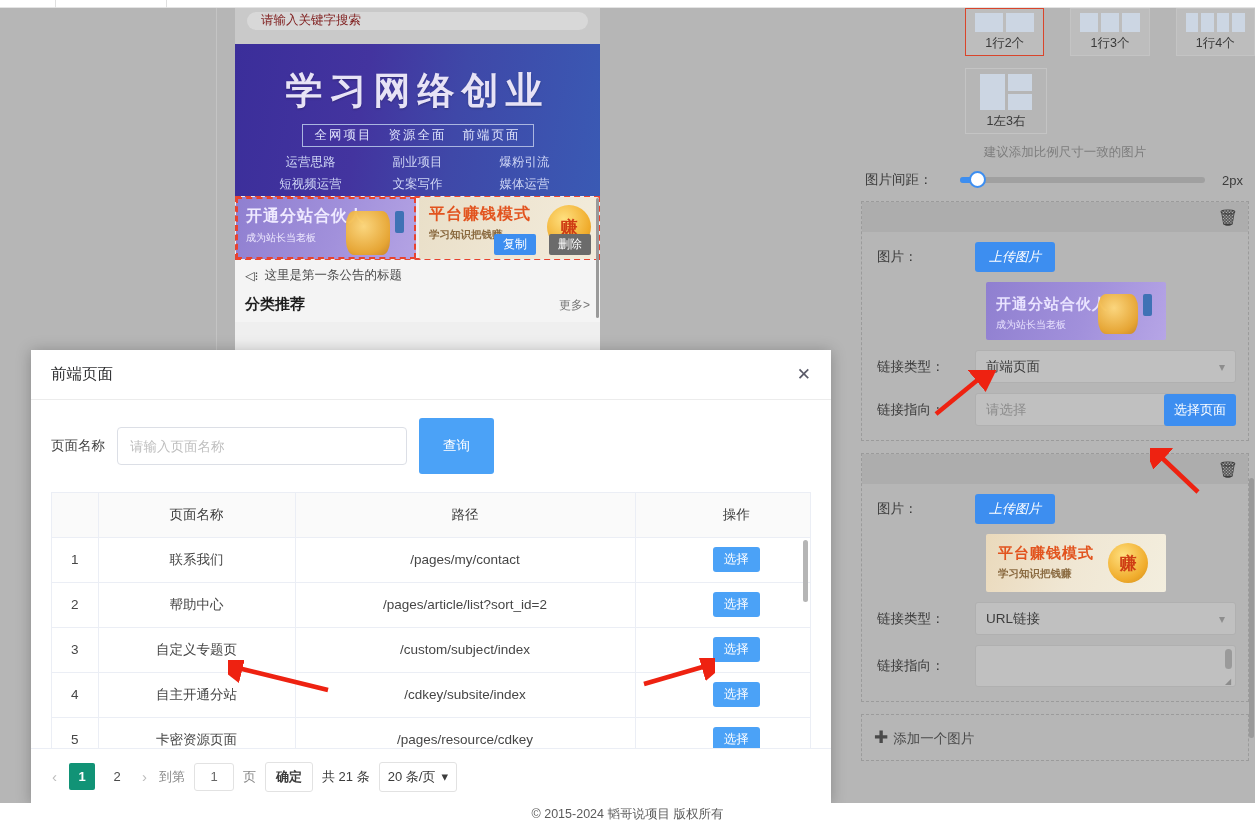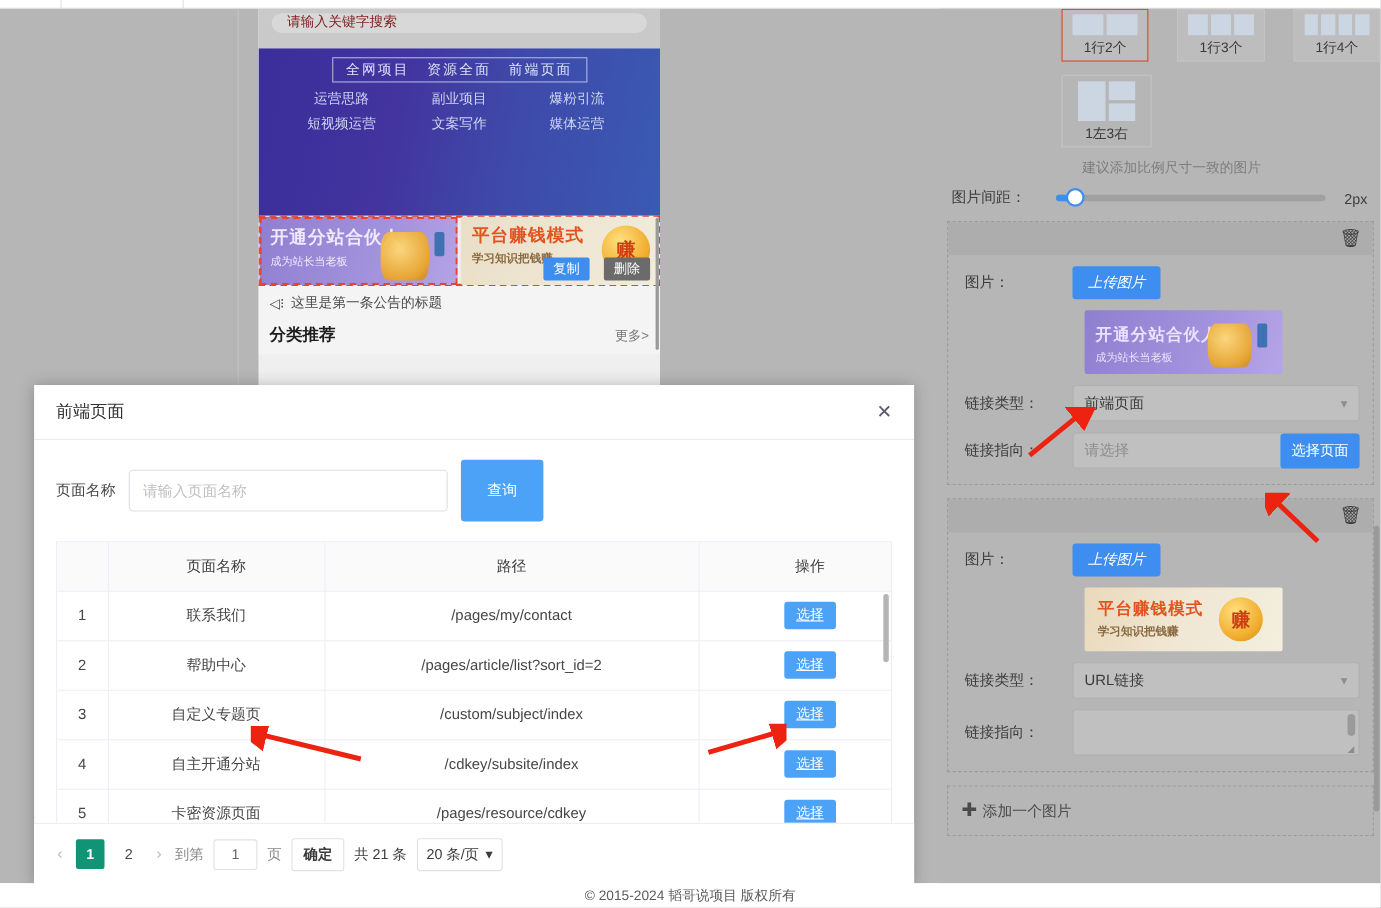--- a/index.html
+++ b/index.html
@@ -153,21 +153,21 @@
     font-family:"Liberation Sans",sans-serif;
   }
   .searchrow input::placeholder{color:#bfbfbf;}
   .btn-query{ background:#4ba2f7; color:#fff; border:0; border-radius:3px; padding:19px 24px; font-size:13.5px; cursor:pointer;}
 
   .tablewrap{ margin-top:18px; position:relative; border:1px solid #ebeef5; border-bottom:0; height:290px; overflow:hidden;}
   table.pt{ width:100%; border-collapse:collapse; table-layout:fixed;}
   table.pt th{ background:#fafafa; font-weight:400; color:#3c3c3c; font-size:13.5px; height:44px; border-bottom:1px solid #ebeef5; border-right:1px solid #ebeef5;}
   table.pt td{ height:45px; text-align:center; font-size:13.5px; color:#464646; border-bottom:1px solid #ebeef5; border-right:1px solid #ebeef5;}
   table.pt th:last-child, table.pt td:last-child{border-right:0;padding-left:28px;}
-  .btn-pick{ background:#4ba2f7; color:#fff; border:0; border-radius:3px; padding:4px 11px; font-size:12.5px; cursor:pointer;text-decoration:underline;}
+  .btn-pick{ background:#4ba2f7; color:#fff; border:0; border-radius:3px; padding:4px 11px; font-size:12.5px; cursor:pointer;}
   .tbl-scroll{ position:absolute; right:2px; top:47px; width:5px; height:62px; background:#b5b5b5; border-radius:3px;}
 
   .pager{ position:absolute; left:0; bottom:0; width:800px; height:56px; background:#fff; border-top:1px solid #ebeef5;
           display:flex; align-items:center; gap:9px; padding-left:18px;}
   .pg-arrow{ color:#bcbcbc; font-size:15px; cursor:pointer; padding:0 3px;}
   .pg-num{ min-width:26px; height:27px; line-height:27px; text-align:center; font-size:13px; color:#4a4a4a; cursor:pointer;}
   .pg-num.act{ background:#119376; color:#fff; border-radius:2px; font-weight:700;}
   .pg-lbl{ font-size:13px; color:#8a8a8a;}
   .pg-jump{ width:40px; height:28px; border:1px solid #e2e2e2; border-radius:3px; text-align:center; font-size:13px; color:#666; outline:none; font-family:"Liberation Sans",sans-serif;}
   .pg-ok{ border:1px solid #e2e2e2; background:#fff; border-radius:3px; padding:5px 10px; font-size:13px; font-weight:700; color:#3c3c3c; cursor:pointer;}
@@ -196,20 +196,21 @@
 
   <div class="phone">
 
     <div class="phone-searchbar">
       <div class="phone-search-inner">
         <span>请输入关键字搜索</span>
       </div>
     </div>
 
     <div class="hero">
+      <h1>学习网络创业</h1>
       <div class="tagrow">
         <span>全网项目</span>
         <span>资源全面</span>
         <span>前端页面</span>
       </div>
       <div class="grid2">
         <span>运营思路</span>
         <span>副业项目</span>
         <span>爆粉引流</span>
         <span>短视频运营</span>

